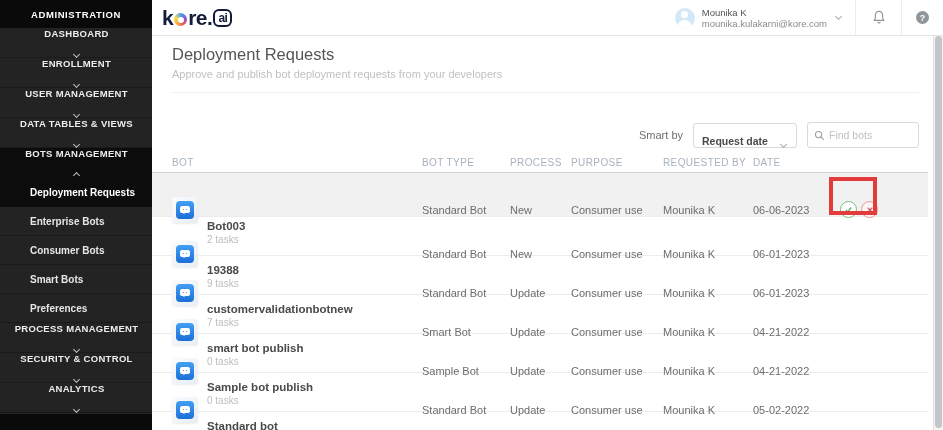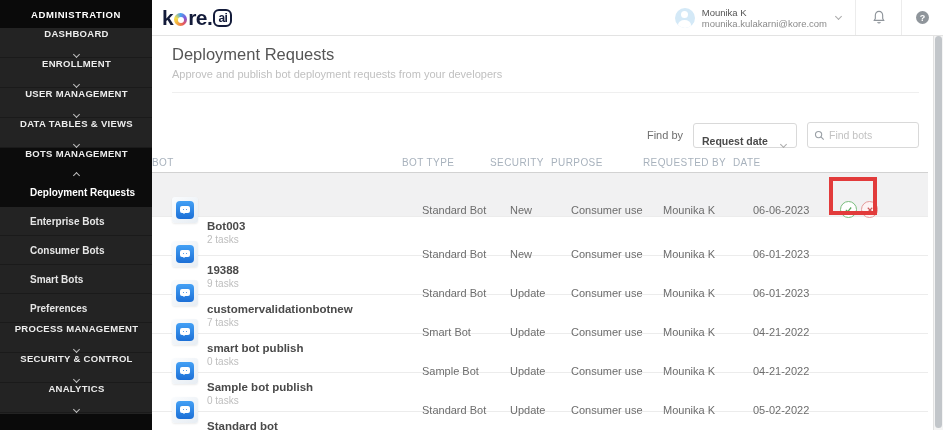--- a/index.html
+++ b/index.html
@@ -58,21 +58,21 @@
   .sort-select { display:flex; align-items:flex-end; justify-content:space-between; width:104px; height:25px;
                  border:1px solid #d9d9d9; border-radius:3px; background:#fff; padding:0 8px; cursor:pointer; }
   .sort-select span { font-size:10.5px; font-weight:bold; color:#4a4a4a; }
   .search-box { display:flex; align-items:center; width:112px; height:25px; border:1px solid #d9d9d9;
                 border-radius:3px; background:#fff; padding:12px 6px; gap:4px; }
   .search-box input { border:none; outline:none; width:80px; font-size:10.5px; color:#555;
                       font-family:"Liberation Sans", sans-serif; }
   .search-box input::placeholder { color:#c2c2c2; }
 
   .grid { display:grid; grid-template-columns:250px 88px 61px 92px 90px 85px 1fr; align-items:center; }
-  .thead { position:absolute; top:117px; left:0; right:15px; height:20px; 
+  .thead { position:absolute; top:117px; left:0; right:15px; height:20px; padding-left:20px;
            border-bottom:1px solid #d2d2d2; }
   .th { font-size:10px; color:#a8b2bd; letter-spacing:.4px; }
   .tbody { position:absolute; top:137px; left:0; right:15px; }
   .row { padding-left:20px; height:39px; border-bottom:1px solid #ececec; cursor:pointer; }
   .row.first { height:44px; background:#f1f1f2; }
   .cell { font-size:11px; color:#6d6d6d; }
   .bot-cell { display:flex; align-items:center; gap:9px; }
   .bot-tile { width:26px; height:26px; border-radius:3px; background:linear-gradient(135deg,#fafcfe,#e7edf3);
               display:flex; align-items:center; justify-content:center; box-shadow:0 1px 2px rgba(0,0,0,.08); }
   .bot-sq { width:18px; height:18px; border-radius:4px; background:linear-gradient(#43a0f5,#1c6fd6);
@@ -186,38 +186,38 @@
       </div>
     </div>
   </div>
 
   <div class="content">
     <div class="page-title">Deployment Requests</div>
     <div class="page-sub">Approve and publish bot deployment requests from your developers</div>
     <div class="head-divider"></div>
 
     <div class="toolbar">
-      <span class="sort-label">Find by</span>
+      <span class="sort-label">Smart by</span>
       <div class="sort-select">
         <span>Request date</span>
         <span class="chev-gray"></span>
       </div>
       <div class="search-box">
         <svg width="11" height="11" viewBox="0 0 12 12">
           <circle cx="5" cy="5" r="3.4" fill="none" stroke="#9aa0a6" stroke-width="1.2"></circle>
           <line x1="7.6" y1="7.6" x2="10.6" y2="10.6" stroke="#9aa0a6" stroke-width="1.2"></line>
         </svg>
         <input type="text" placeholder="Find bots" style="">
       </div>
     </div>
 
     <div class="thead grid">
       <span class="th">BOT</span>
       <span class="th">BOT TYPE</span>
-      <span class="th">SECURITY</span>
+      <span class="th">PROCESS</span>
       <span class="th">PURPOSE</span>
       <span class="th">REQUESTED BY</span>
       <span class="th">DATE</span>
       <span class="th"></span>
     </div>
 
     <div class="tbody">
 
       <div class="row first grid">
         <div class="bot-cell">

